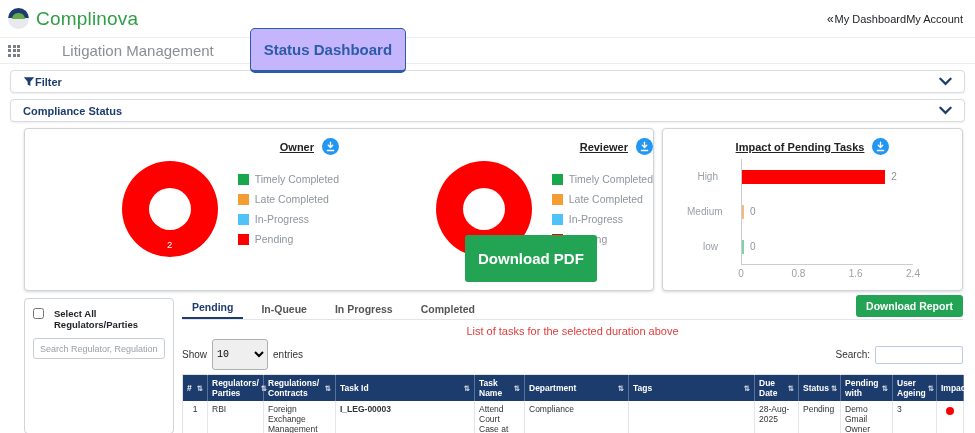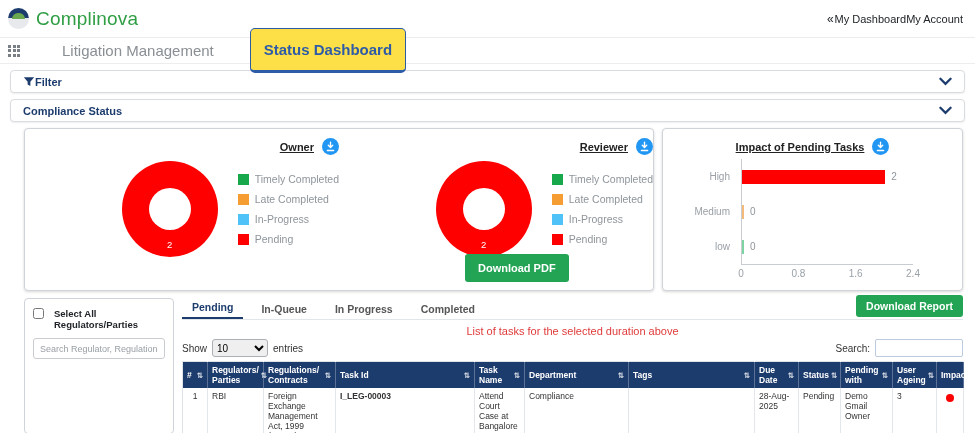--- a/index.html
+++ b/index.html
@@ -17,21 +17,21 @@
   .topnav { margin-left:auto; display:flex; align-items:center; font-size:11px; }
   .topnav .lnk { cursor:pointer; }
   .collapse-gl { font-size:12px; margin-right:1px; }
 
   
   .tabstrip { height:26px; display:flex; align-items:center; border-bottom:1px solid #ededed; padding-left:8px; }
   .grid-ic { display:grid; grid-template-columns:repeat(3,3px); grid-gap:1.5px; margin-right:40px; cursor:pointer; }
   .grid-ic i { width:3px; height:3px; background:#7a7f85; }
   .mtab { font-size:15px; color:#8a8f94; margin-right:34px; cursor:pointer; padding:4px 2px; }
   .mtab.active { color:#2d5ba7; font-weight:bold; border:1.5px solid #2d5ba7; border-bottom:3px solid #2d5ba7;
-    border-radius:5px; padding:12px 13px; background:#fde047; }
+    border-radius:5px; padding:12px 13px; background:#c4b5fd; }
 
   
   .cbar { margin:6px 10px 0 10px; height:23px; border:1px solid #d9dde1; border-radius:4px;
     box-shadow:0 1px 2px rgba(0,0,0,.07); display:flex; align-items:center; padding:0 12px; background:#fff; }
   .cbar .ttl { color:#1d3c6e; font-size:11px; font-weight:bold; display:flex; align-items:center; }
   .cbar .chev { margin-left:auto; cursor:pointer; display:flex; }
 
   
   .charts-row { display:flex; gap:8px; margin:6px 12px 0 24px; height:163px; }
   .card { border:1px solid #cfd4da; border-radius:4px; box-shadow:0 1px 3px rgba(0,0,0,.16); background:#fff; }
@@ -43,29 +43,29 @@
     align-items:center; justify-content:center; cursor:pointer; flex:0 0 auto; }
   .donut-body { display:flex; align-items:center; gap:20px; margin-top:6px; }
   .donut { width:96px; height:96px; border-radius:50%; background:#fe0000; position:relative; }
   .donut::before { content:""; position:absolute; inset:27px; border-radius:50%; background:#fff; }
   .donut .dval { position:absolute; left:50%; transform:translateX(-50%); bottom:7px;
     color:#fff; font-size:9.5px; }
   .legend { display:flex; flex-direction:column; gap:8px; }
   .lg-item { display:flex; align-items:center; gap:6px; }
   .lg-sw { width:11px; height:11px; flex:0 0 auto; }
   .lg-lb { font-size:10.5px; color:#8e959b; }
-  .btn-green { background:#23a455; color:#fff; border:none; border-radius:3px; font-size:11px;
-    font-weight:bold; padding:8px 13px; cursor:pointer; font-family:inherit; }
+  .btn-green { background:#23a455; color:#fff; border:none; border-radius:3px; font-size:15px;
+    font-weight:bold; padding:15px 13px; cursor:pointer; font-family:inherit; }
   .pdf-btn { position:absolute; bottom:8px; left:440px; }
 
   .impact-card { flex:1; position:relative; padding-top:9px; }
   .impact-card .title-row { justify-content:center; }
   .impact-chart { margin:4px 0 0 24px; font-size:10px; }
   .ibar-row { display:flex; align-items:center; height:35px; }
-  .ibar-label { width:54px; text-align:right; padding-right:11px; color:#9aa0a6; }
+  .ibar-label { width:54px; text-align:right; padding-right:23px; color:#9aa0a6; }
   .ibar-track { border-left:1px solid #c9cdd2; height:100%; display:flex; align-items:center; flex:1; }
   .ibar { height:14px; }
   .ibar-val { margin-left:6px; color:#8e959b; }
   .iaxis { margin-left:54px; border-top:1px solid #c9cdd2; width:172px; position:relative; height:16px; }
   .iaxis span { position:absolute; top:3px; transform:translateX(-50%); color:#9aa0a6; }
 
   
   .bottom-row { display:flex; gap:8px; margin:7px 12px 0 24px; height:136px; }
   .reg-panel { width:150px; border:1px solid #cfd4da; border-radius:4px; padding:9px 8px; background:#fff; }
   .selall { display:flex; align-items:flex-start; gap:10px; font-size:9.5px; font-weight:bold; cursor:pointer; }
@@ -76,22 +76,22 @@
   .checklist { margin-top:9px; display:flex; flex-direction:column; gap:7px; }
   .ck { display:flex; align-items:center; gap:6px; font-size:9.5px; color:#333; cursor:pointer; }
 
   .tasks-area { flex:1; min-width:0; }
   .ttabs { display:flex; align-items:flex-end; border-bottom:1px solid #e2e5e9; position:relative; height:22px; }
   .ttab { font-size:10.5px; color:#555; font-weight:bold; padding:4px 10px; margin-right:8px; cursor:pointer; }
   .ttab.active { color:#1d3c6e; border-bottom:2.5px solid #1d3c6e; }
   .report-btn { position:absolute; right:0; top:-3px; padding:5px 10px; font-size:10.5px; }
   .task-msg { text-align:center; color:#e03b3b; font-size:11px; margin-top:5px; }
   .controls { display:flex; align-items:center; margin-top:2px; font-size:10px; color:#333; }
-  .controls select { margin:0 5px; width:56px; height:18px; font-size:10px; border:1px solid #aab0b6;
-    border-radius:3px; font-family:Liberation Sans, sans-serif; }
+  .controls select { margin:0 5px; width:56px; height:31px; font-size:10px; border:1px solid #aab0b6;
+    border-radius:3px; font-family:Liberation Mono, monospace; }
   .searchbox { margin-left:auto; display:flex; align-items:center; gap:5px; }
   .searchbox input { width:88px; height:18px; border:1px solid #bccbe0; border-radius:2px; font-family:inherit; font-size:10px; padding:0 4px; }
 
   table.tasks { border-collapse:collapse; table-layout:fixed; width:781px; margin-top:4px;
     border:1px solid #dfe3e7; }
   table.tasks th { background:#1d3c6e; color:#fff; font-size:8.5px; font-weight:bold; text-align:left;
     padding:3px 4px; vertical-align:middle; border-right:1px solid rgba(255,255,255,.28); cursor:pointer; }
   table.tasks th .thwrap { display:flex; align-items:center; justify-content:space-between; }
   table.tasks th .thlb { white-space:pre-line; }
   table.tasks th .sort { font-size:7.5px; opacity:.85; margin-left:2px; }

